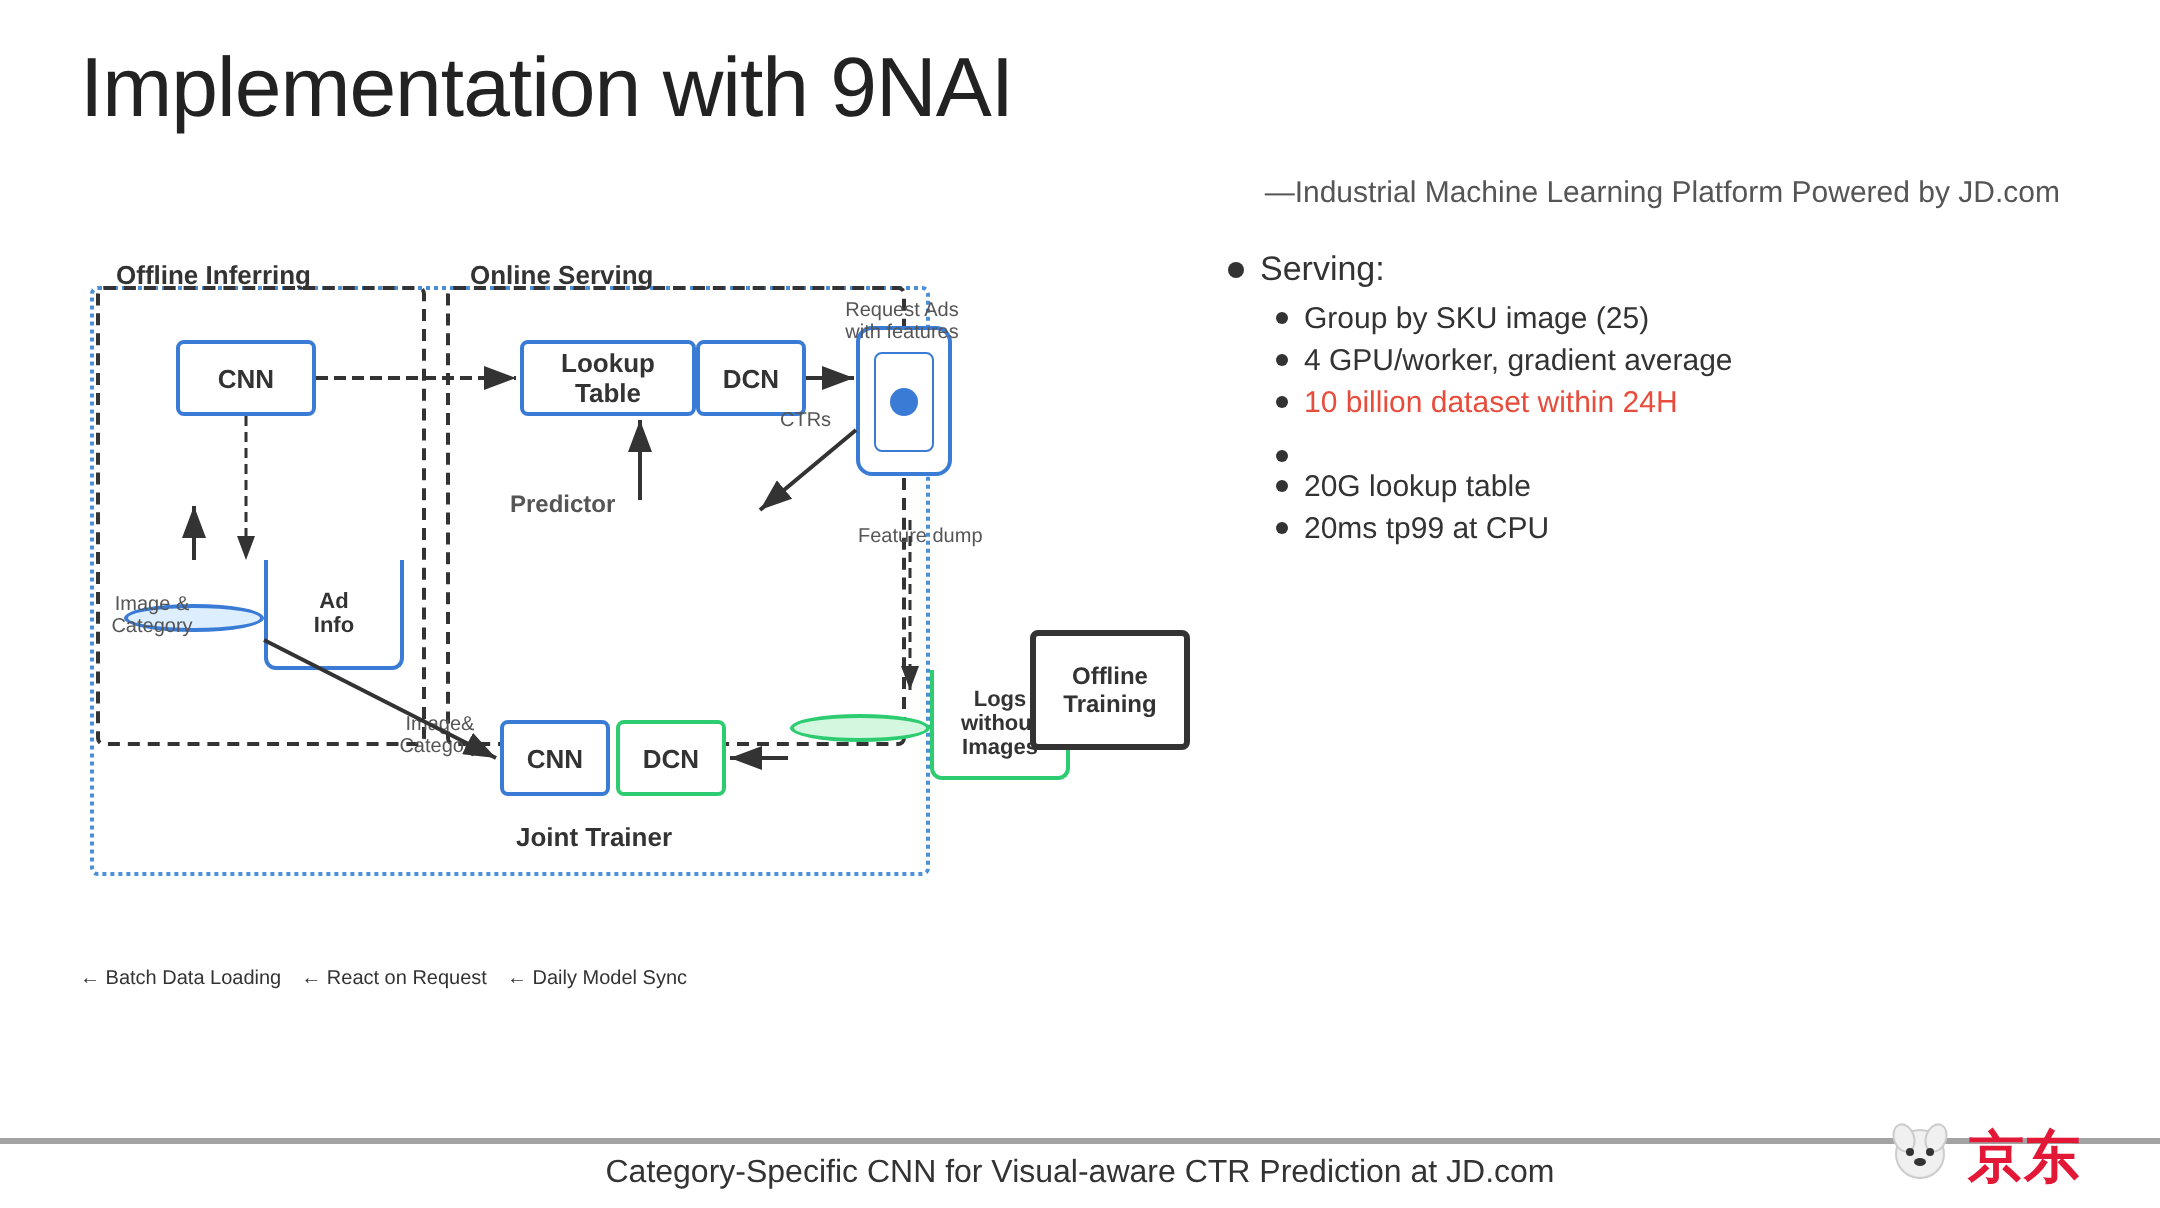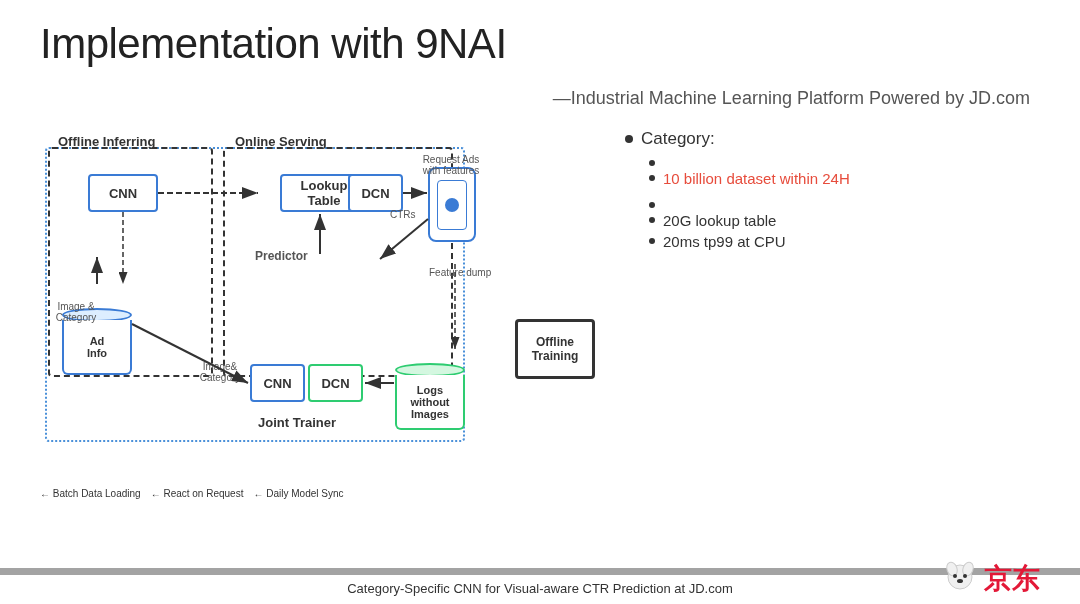--- a/index.html
+++ b/index.html
@@ -20,29 +20,29 @@
     }
     .title {
       font-size: 42px;
       font-weight: 300;
       color: #222;
       margin-bottom: 20px;
       letter-spacing: -0.5px;
     }
     .subtitle {
       text-align: right;
-      font-size: 18px;
+      font-size: 15px;
       color: #555;
       margin-bottom: 10px;
       padding-right: 10px;
     }
     .content-area {
       display: flex;
       flex-direction: row;
-      gap: 15px;
+      gap: 4px;
       margin-top: 5px;
     }
     
     .diagram {
       width: 560px;
       min-height: 370px;
       position: relative;
       flex-shrink: 0;
     }
     .diagram-inner {
@@ -108,24 +108,23 @@
       background: #fff;
       display: flex;
       flex-direction: column;
       align-items: center;
       justify-content: center;
     }
     
     .cylinder {
       position: absolute;
       display: flex;
-      flex-direction: column;
-      align-items: flex-start;
+      flex-direction: row;
+      align-items: center;
       justify-content: center;
-      margin-top: 24px;
     }
     .cyl-body {
       width: 70px;
       height: 55px;
       border-left: 2px solid #3a7bd5;
       border-right: 2px solid #3a7bd5;
       border-bottom: 2px solid #3a7bd5;
       border-radius: 0 0 6px 6px;
       display: flex;
       align-items: center;
@@ -206,23 +205,23 @@
     .bullet-group {
       margin-bottom: 10px;
     }
     
     .footer {
       position: absolute;
       bottom: 8px;
       left: 0;
       width: 1080px;
       text-align: center;
-      font-size: 13px;
-      color: #333;
-      border-top: 7px solid #a3a3a3;
+      font-size: 16px;
+      color: #333;
+      border-top: 3px solid #a3a3a3;
       padding-top: 6px;
     }
     .jd-logo {
       position: absolute;
       bottom: 5px;
       right: 40px;
       display: flex;
       align-items: center;
       gap: 4px;
     }
@@ -269,21 +268,21 @@
 
         <div class="offline-infer-box" style="left:8px; top:28px; width:165px; height:230px;"></div>
 
         <div class="online-serving-box" style="left:183px; top:28px; width:230px; height:230px;"></div>
 
         <div class="section-label" style="left:18px; top:15px;">Offline Inferring</div>
         <div class="section-label" style="left:195px; top:15px;">Online Serving</div>
 
         <div class="box box-blue" style="left:48px; top:55px; width:70px; height:38px;">CNN</div>
 
-        <div class="box box-blue" style="left:220px; top:55px; width:88px; height:38px;margin-left:20px;">Lookup<br>Table</div>
+        <div class="box box-blue" style="left:220px; top:55px; width:88px; height:38px;">Lookup<br>Table</div>
 
         <div class="box box-blue" style="left:308px; top:55px; width:55px; height:38px;">DCN</div>
 
         <div class="box-phone" style="left:388px; top:48px; width:48px; height:75px;">
           <div style="width:30px;height:50px;border:1.5px solid #3a7bd5;border-radius:4px;display:flex;align-items:center;justify-content:center;">
             <div style="width:14px;height:14px;border-radius:50%;background:#3a7bd5;"></div>
           </div>
         </div>
 
         <div class="arrow-label" style="left:366px; top:35px; width:90px;">Request Ads<br>with features</div>
@@ -353,24 +352,29 @@
         </div>
 
       </div>
     </div>
 
     <div class="bullets">
 
       <div class="bullet-group">
         <div class="bullet-main">
           <div class="bullet-dot"></div>
-          <span>Category:</span>
-        </div>
-        <div class="bullet-sub">
-          <div class="bullet-dot-sub"></div>
+          <span>Serving:</span>
+        </div>
+        <div class="bullet-sub">
+          <div class="bullet-dot-sub"></div>
+          <span>Group by SKU image (25)</span>
+        </div>
+        <div class="bullet-sub">
+          <div class="bullet-dot-sub"></div>
+          <span>4 GPU/worker, gradient average</span>
         </div>
         <div class="bullet-sub">
           <div class="bullet-dot-sub"></div>
           <span class="bullet-highlight">10 billion dataset within 24H</span>
         </div>
       </div>
 
       <div class="bullet-group">
         <div class="bullet-sub">
           <div class="bullet-dot-sub"></div>

